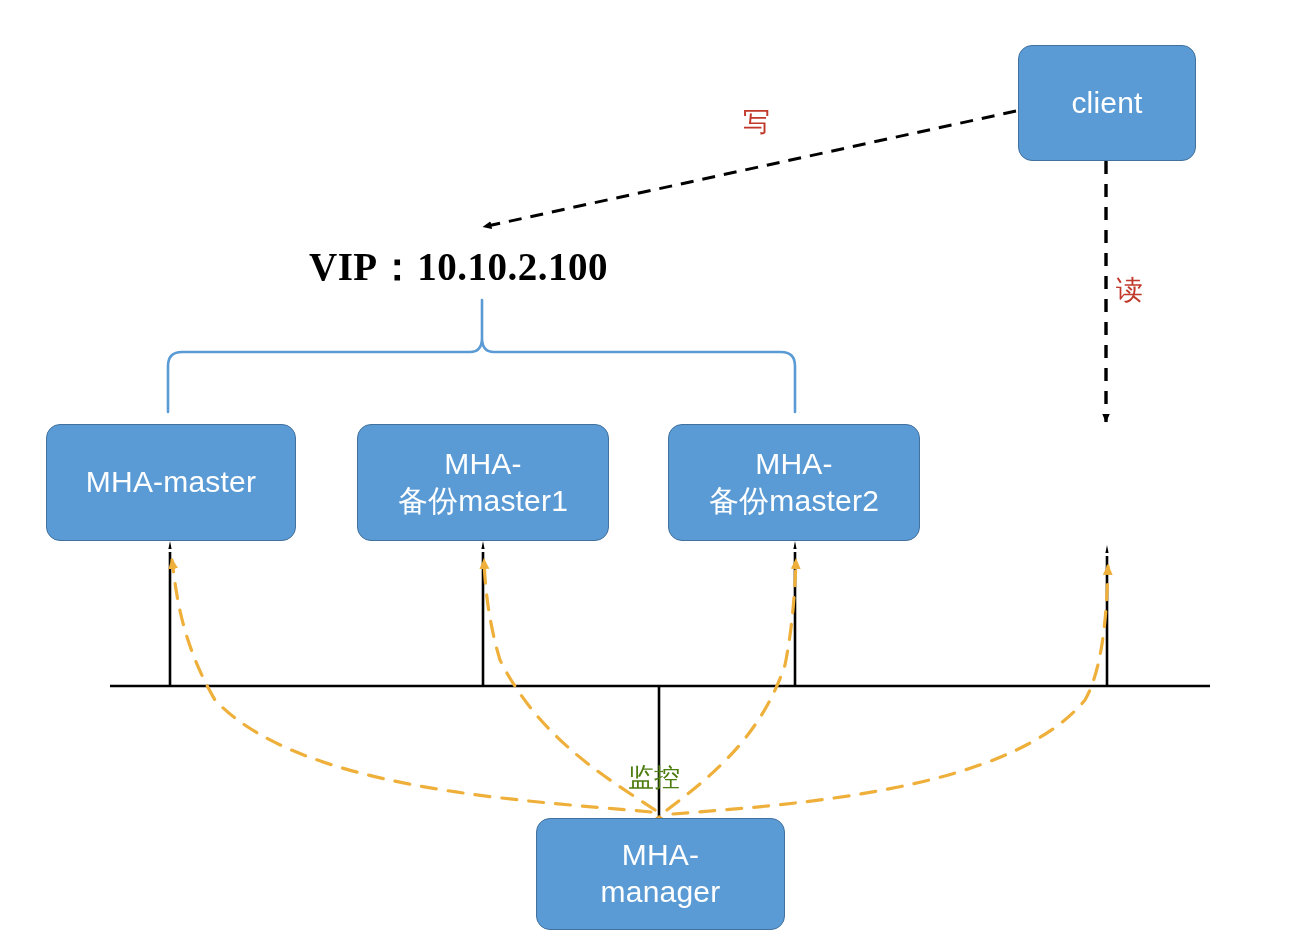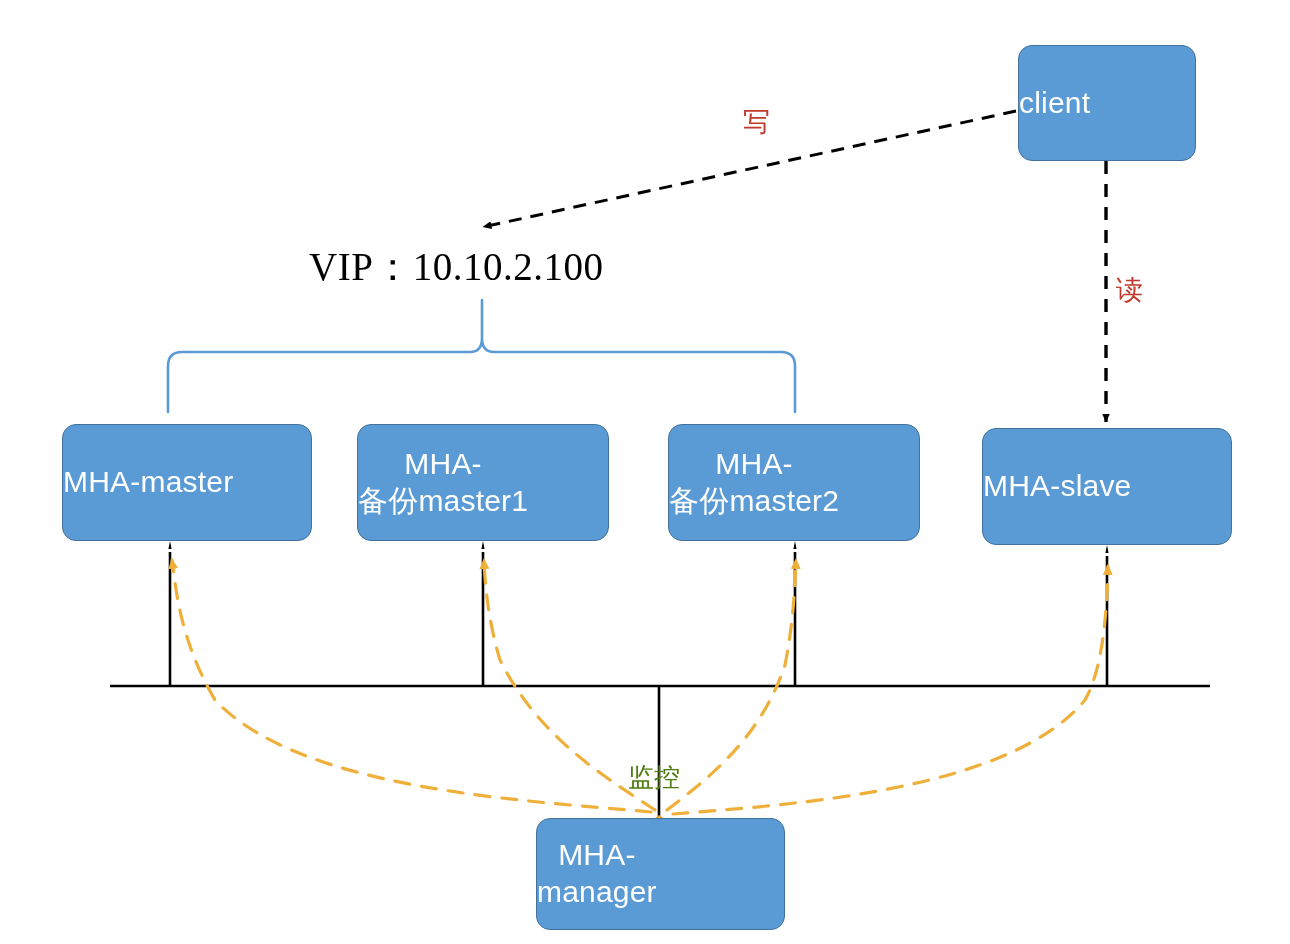--- a/index.html
+++ b/index.html
@@ -26,32 +26,33 @@
   }
   .node-box {
     position: absolute;
     box-sizing: border-box;
     background: #5B9BD5;
     border: 1px solid #41719C;
     border-radius: 14px;
     color: #ffffff;
     display: flex;
     align-items: center;
+    justify-content: center;
     text-align: center;
     font-family: "Liberation Sans", sans-serif;
     font-size: 30px;
     line-height: 1.22;
     font-weight: 400;
     letter-spacing: 0.2px;
     white-space: pre-line;
   }
   .vip-label {
     position: absolute;
     font-family: "Liberation Serif", serif;
-    font-weight: normal;
+    font-weight: bold;
     font-size: 39px;
     color: #000000;
     letter-spacing: 0.5px;
     white-space: nowrap;
   }
   .cn-label {
     position: absolute;
     color: #C0392B;
     font-family: "Liberation Sans", sans-serif;
     font-size: 27px;
@@ -117,37 +118,34 @@
 
     <g>
       <path d="M659,816 l-20,14 l40,0 z" fill="#EFB03B" stroke="#E3A02A" stroke-width="1.5"></path>
     </g>
   </svg>
 
   <div class="node-box" style="left:1018px; top:45px; width:178px; height:116px;">
     <span>client</span>
   </div>
 
-  <div class="node-box" style="left:62px; top:424px; width:250px; height:117px;">
+  <div class="node-box" style="left:46px; top:424px; width:250px; height:117px;">
     <span>MHA-master</span>
   </div>
 
   <div class="node-box" style="left:357px; top:424px; width:252px; height:117px;">
     <span>MHA-
 备份master1</span>
   </div>
 
   <div class="node-box" style="left:668px; top:424px; width:252px; height:117px;">
     <span>MHA-
 备份master2</span>
   </div>
 
-  <div class="node-box" style="left:982px; top:428px; width:250px; height:117px;">
-    <span>MHA-slave</span>
-  </div>
 
   <div class="node-box" style="left:536px; top:818px; width:249px; height:112px;">
     <span>MHA-
 manager</span>
   </div>
 
   <div class="vip-label" style="left:309px; top:240px;">VIP：10.10.2.100</div>
 
   <div class="cn-label" style="left:743px; top:104px;">写</div>
 

